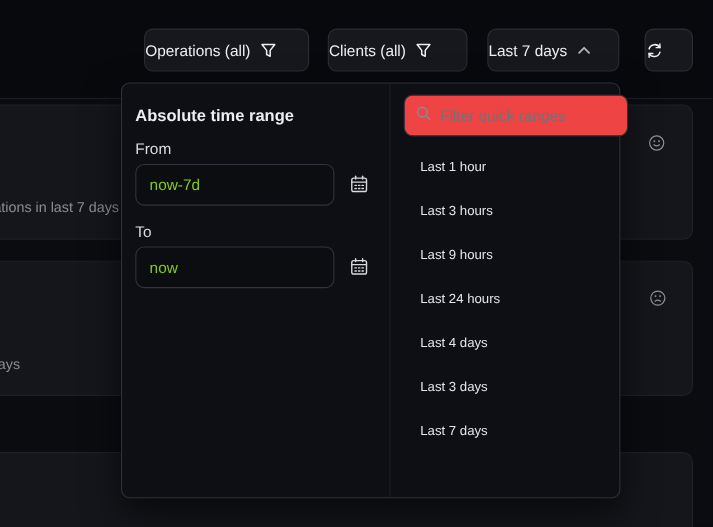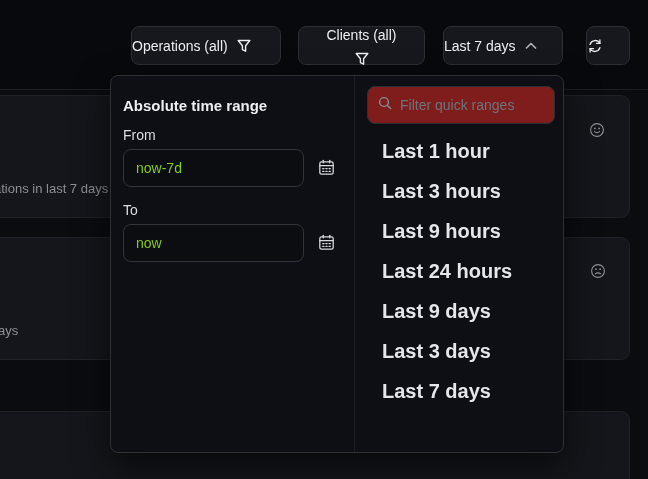--- a/index.html
+++ b/index.html
@@ -15,21 +15,21 @@
     background:#07090d; border-bottom:1px solid #1b1e23;
   }
   .hbtn {
     position:absolute; top:26px; height:39px;
     display:flex; align-items:center; gap:9px;
     background:#16181d; border:1px solid #2c2e34; border-radius:8px;
     color:#eceef0; font-size:14px; cursor:pointer;
   }
   .hbtn svg { display:block; }
   #btn-operations { left:131px; width:150px; }
-  #btn-clients    { left:298px; width:127px;flex-direction:column; }
+  #btn-clients    { left:298px; width:127px; }
   #btn-timerange  { left:443px; width:120px; }
   #btn-refresh    { left:586px; width:44px; }
   
   .bg-card {
     position:absolute; left:-20px; width:650px;
     background:#14161b; border:1px solid #1f2127; border-radius:9px;
   }
   #bg-card-1 { top:95px;  height:123px; }
   #bg-card-2 { top:237px; height:123px; }
   #bg-card-3 { top:411px; height:110px; }
@@ -74,35 +74,35 @@
   }
   #cal-from { top:81px; }
   #cal-to   { top:156px; }
   .apply-btn {
     position:absolute; left:12px; top:201px; height:34px; padding:0 14px;
     background:#94979c; color:#101217; border:none; border-radius:6px;
     font-size:14px; font-weight:500; cursor:pointer;
     font-family:"Liberation Sans", sans-serif;
   }
   .quick-search {
-    position:absolute; left:256px; top:10px; width:188px; height:38px;
-    border:1px solid #2c2f35; border-radius:8px; background:#7f1d1d;
+    position:absolute; left:256px; top:10px; width:204px; height:38px;
+    border:1px solid #2c2f35; border-radius:8px; background:#ef4444;
     display:flex; align-items:center; padding:0 10px; gap:8px;
   }
   .quick-search input {
     flex:1; min-width:0; background:transparent; border:none; outline:none;
     color:#e7e9eb; font-size:14px; font-family:"Liberation Sans", sans-serif;
   }
   .quick-search input::placeholder { color:#6e737a; }
   .quick-list {
     position:absolute; left:244px; top:55px; width:208px;
   }
   .quick-item {
     height:40px; line-height:40px; padding-left:27px;
-    color:#e4e6e9; font-size:20px; cursor:pointer; border-radius:2px;font-weight:bold;
+    color:#e4e6e9; font-size:12px; cursor:pointer; border-radius:2px;
   }
 </style>
 </head>
 <body>
 
 <div class="screen">
 
   <div class="bg-card" id="bg-card-1"></div>
   <div class="bg-card" id="bg-card-2"></div>
   <div class="bg-card" id="bg-card-3"></div>
@@ -216,19 +216,19 @@
         </svg>
       </span>
       <input type="text" placeholder="Filter quick ranges" style="">
     </div>
 
     <div class="quick-list">
       <div class="quick-item">Last 1 hour</div>
       <div class="quick-item">Last 3 hours</div>
       <div class="quick-item">Last 9 hours</div>
       <div class="quick-item">Last 24 hours</div>
-      <div class="quick-item">Last 9 days</div>
+      <div class="quick-item">Last 4 days</div>
       <div class="quick-item">Last 3 days</div>
       <div class="quick-item">Last 7 days</div>
     </div>
   </div>
 
 </div>
 
 </body></html>

